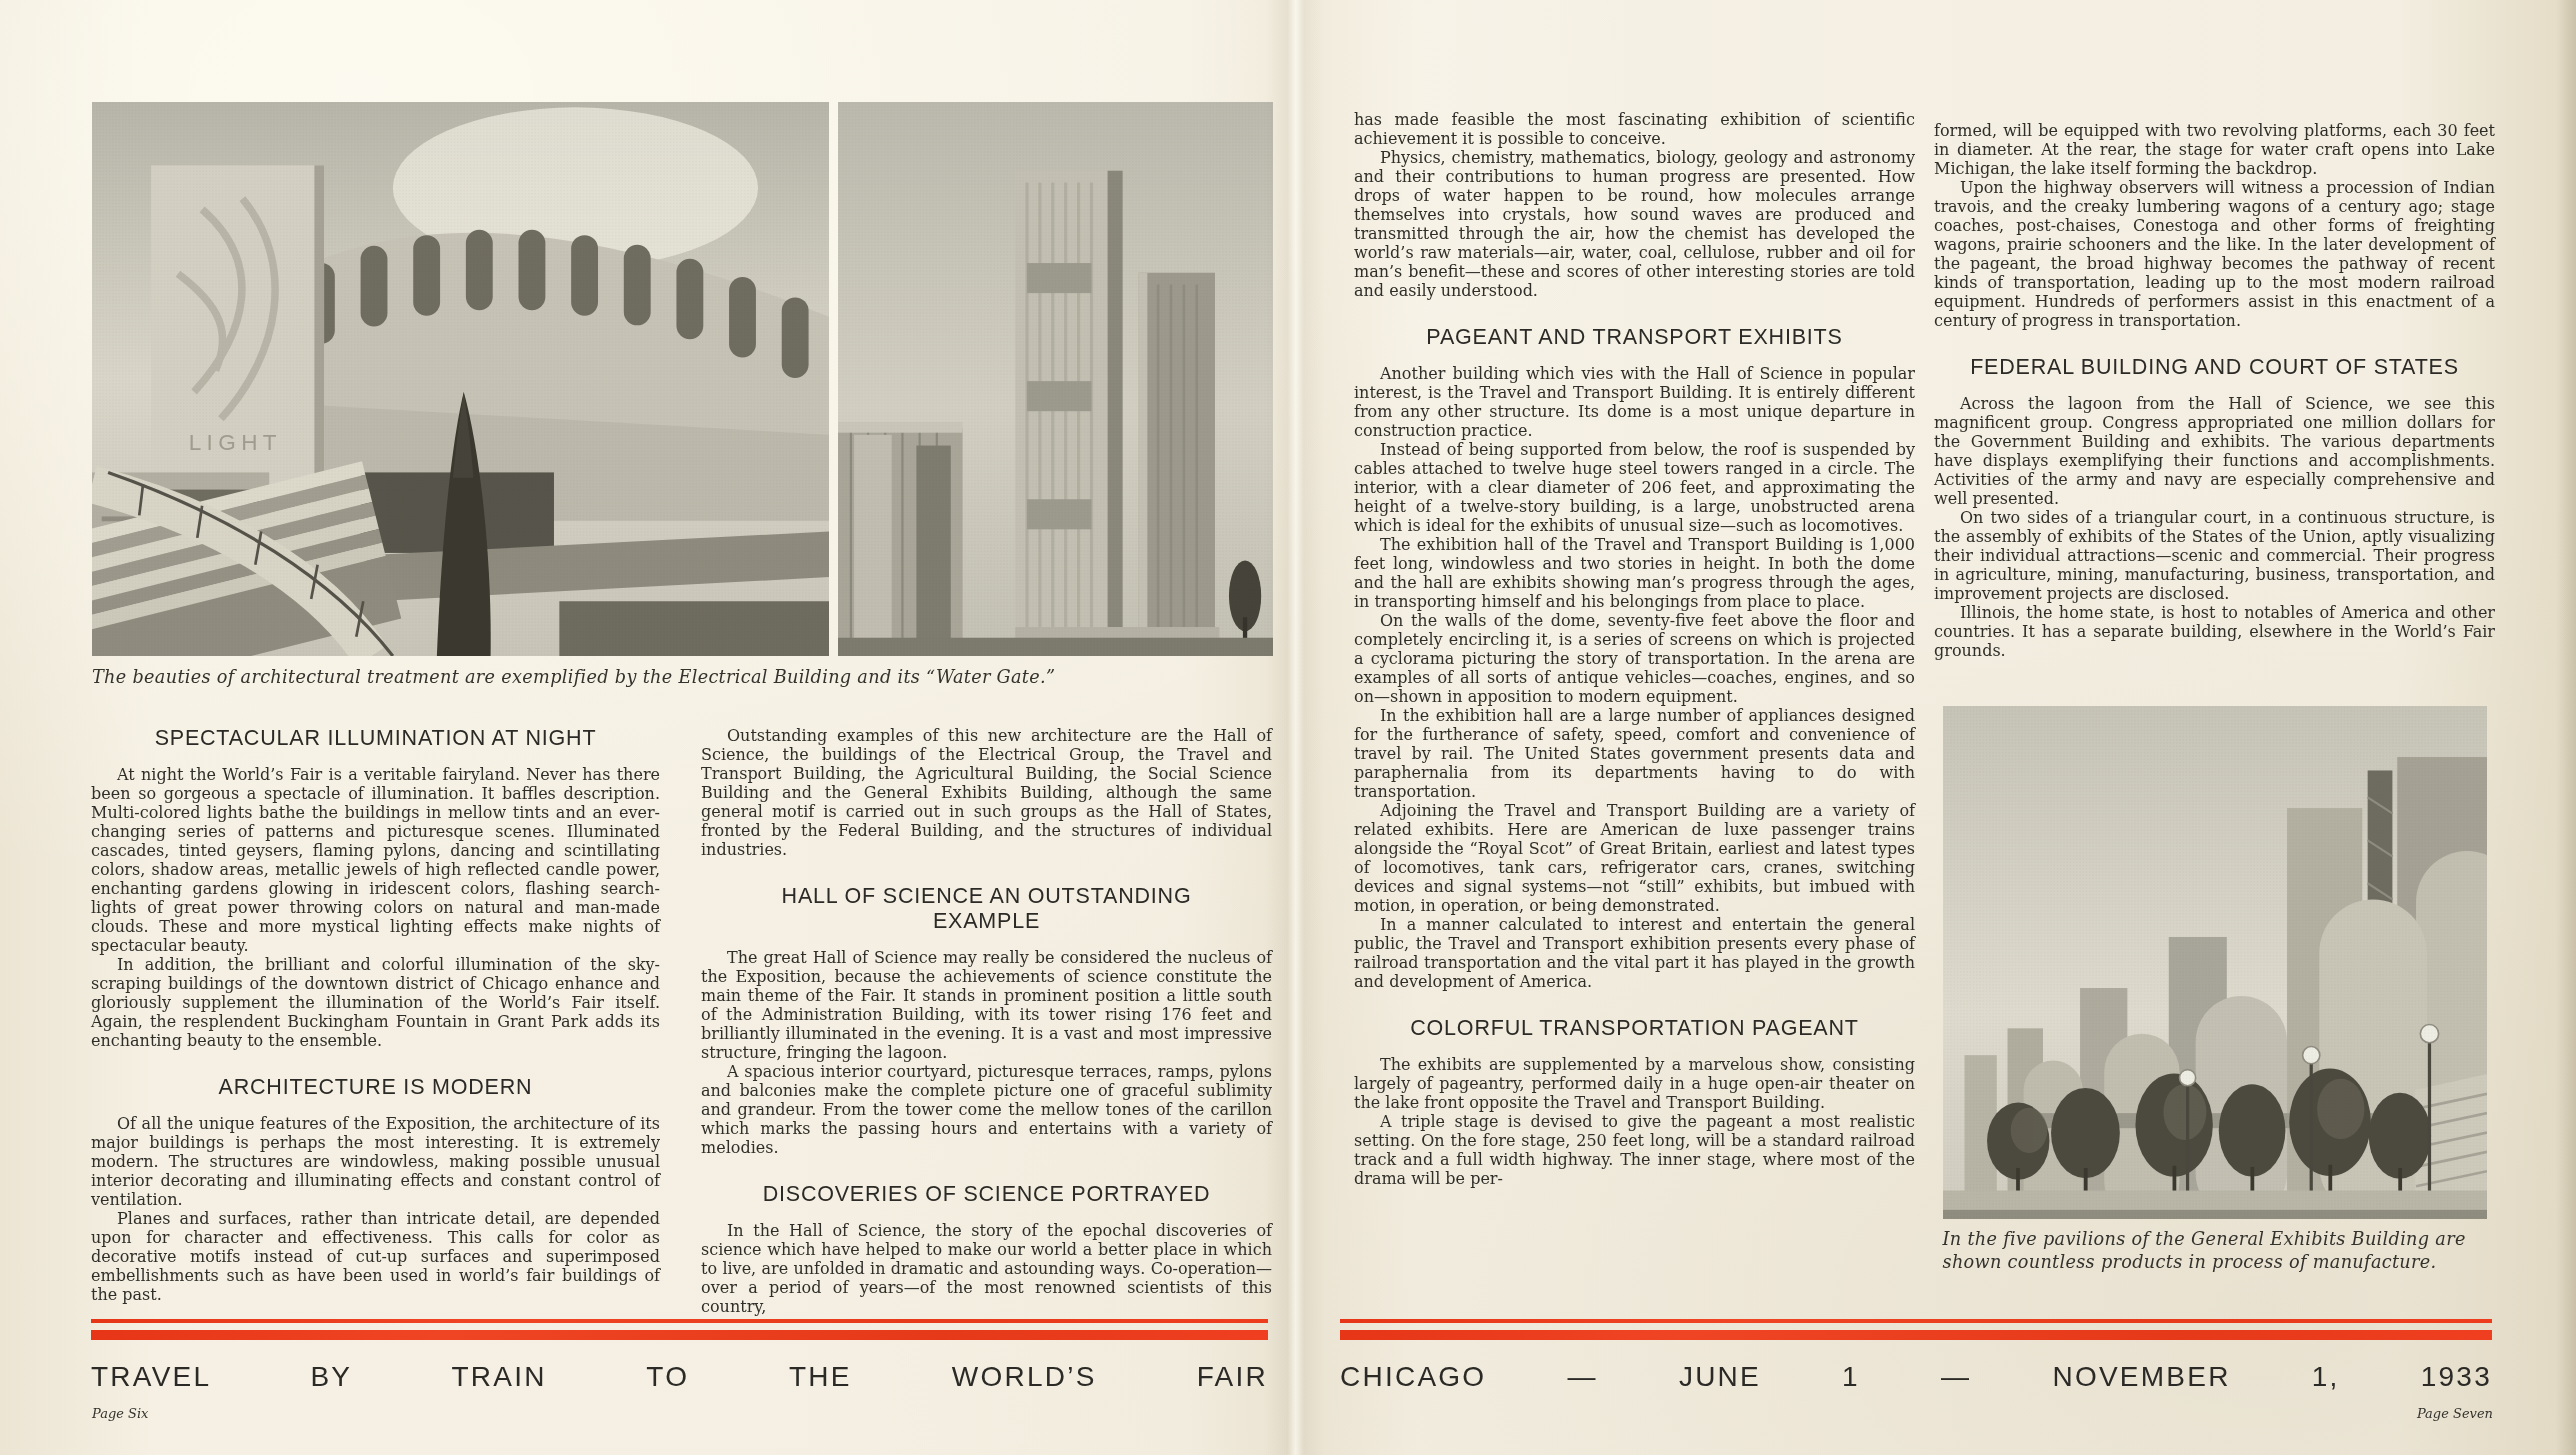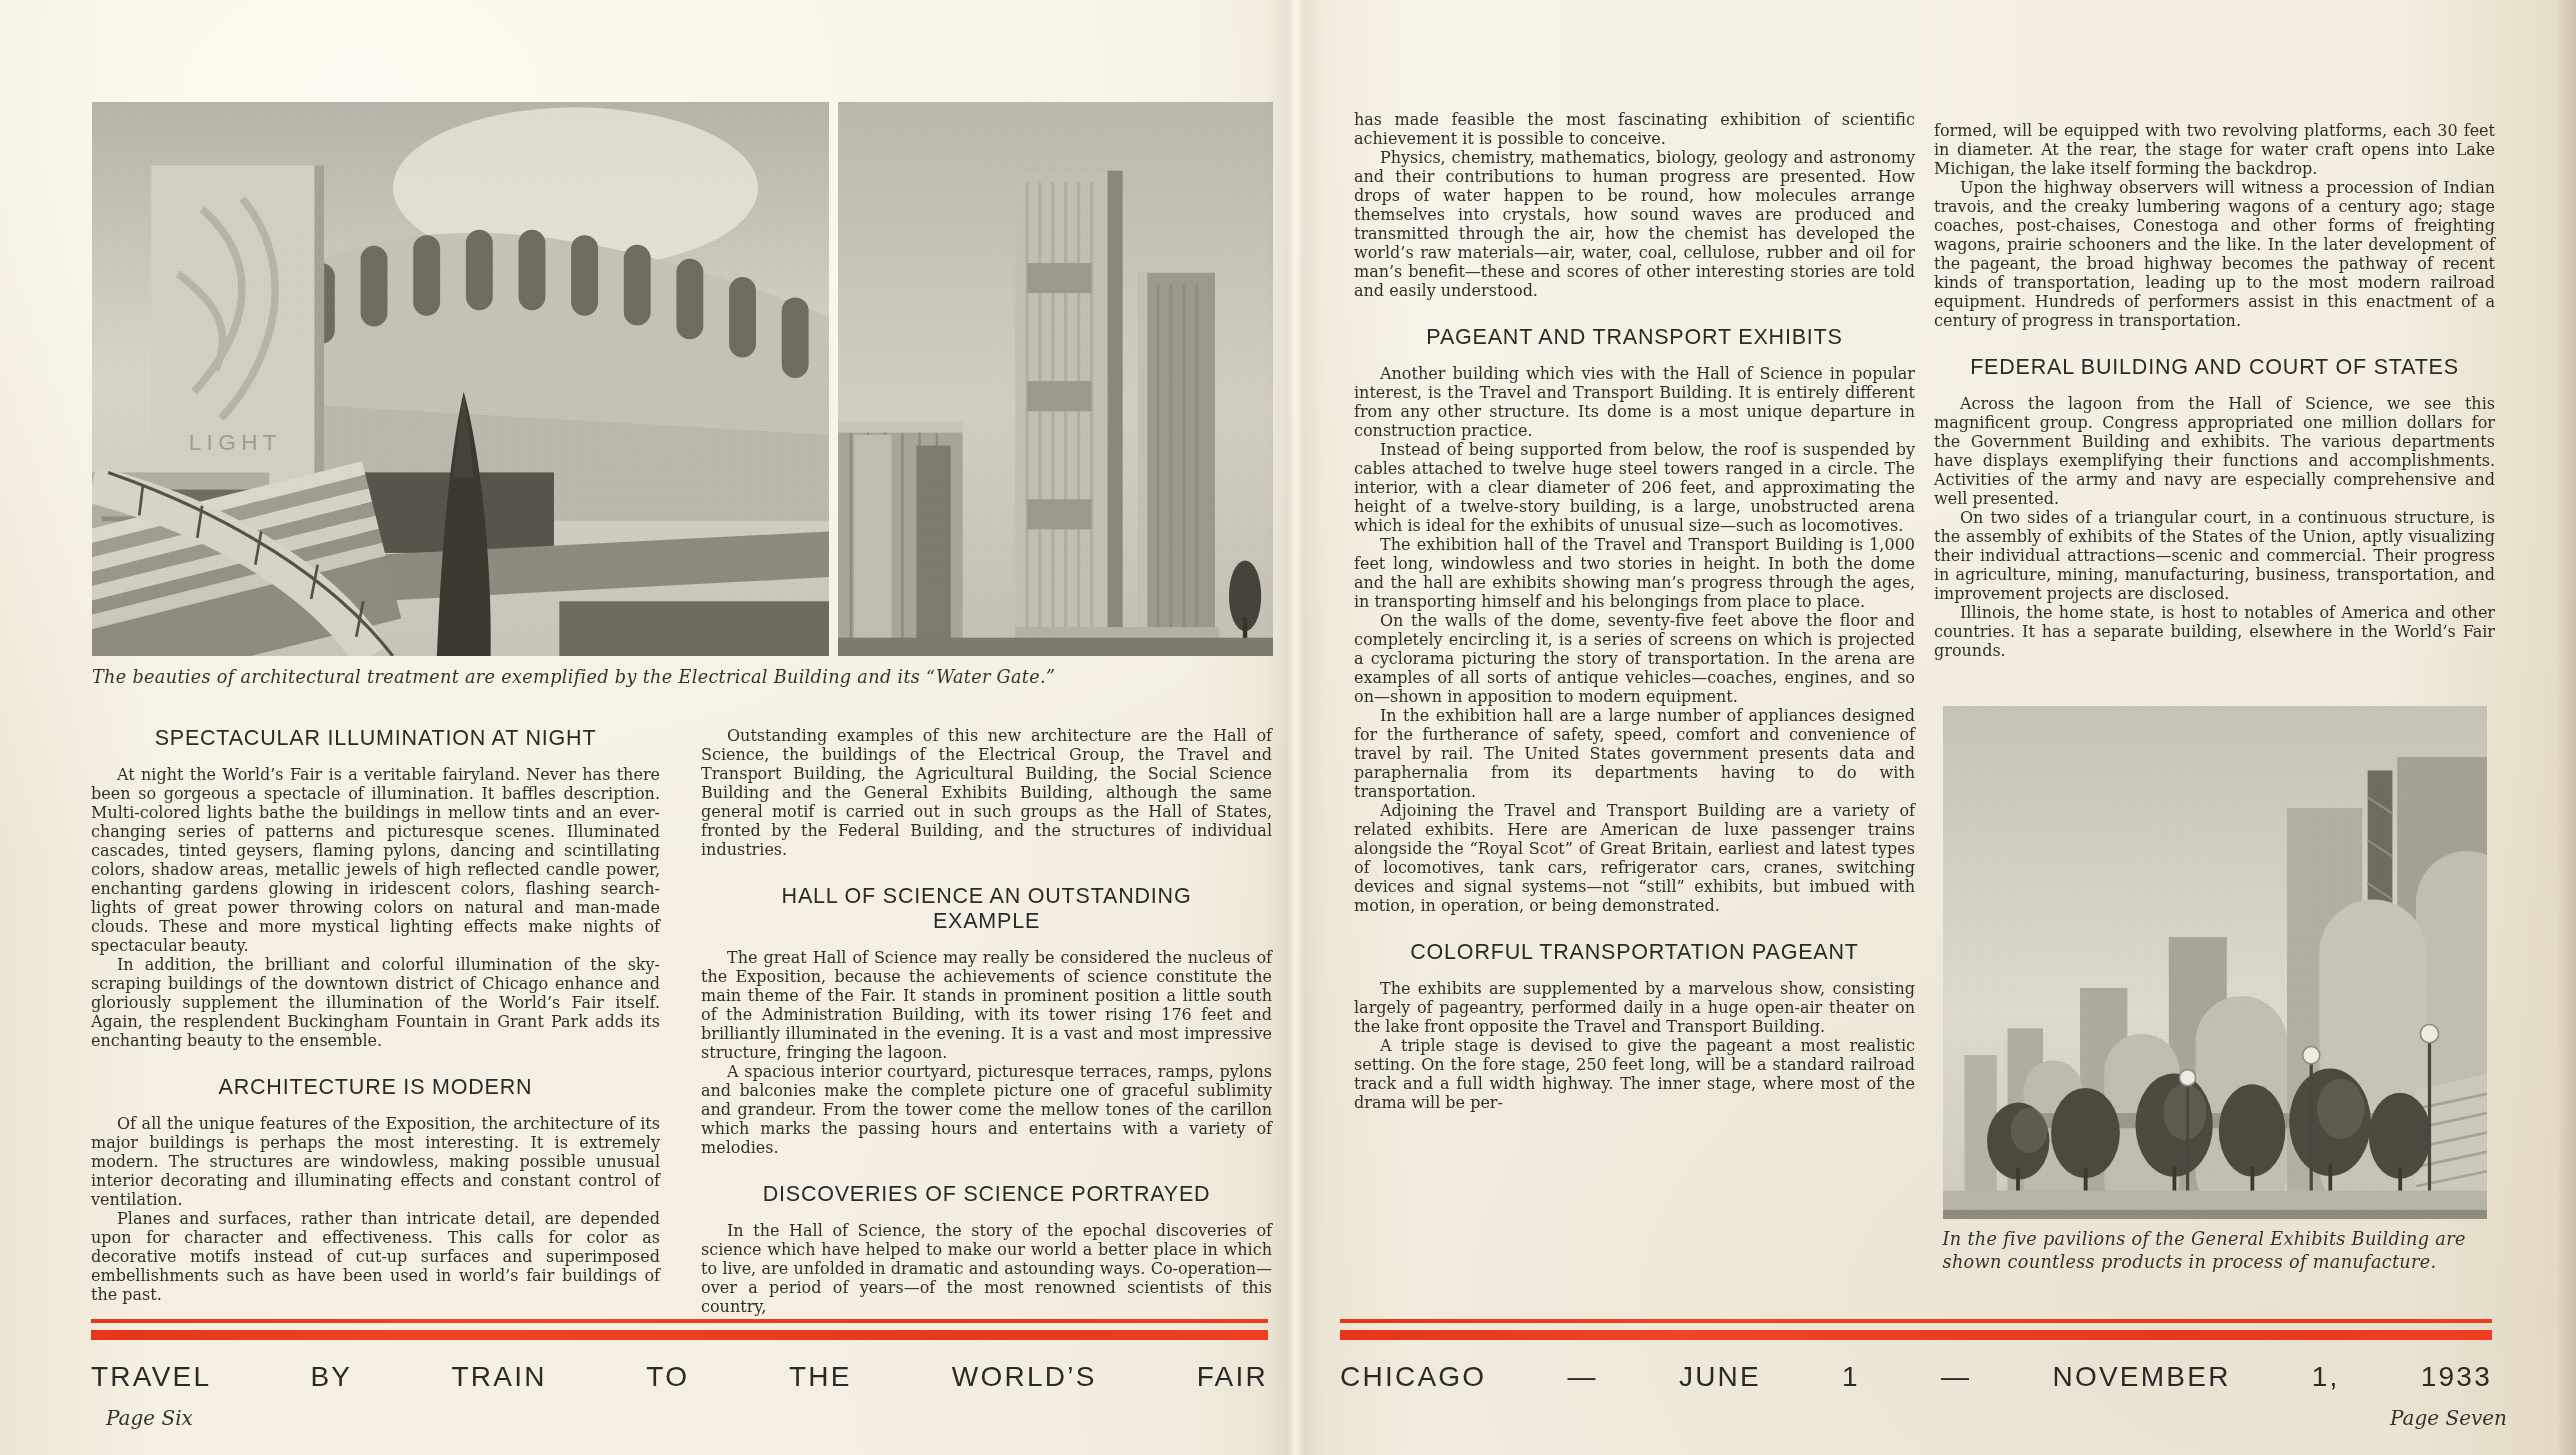--- a/index.html
+++ b/index.html
@@ -69,21 +69,21 @@
   .banner{
     position:absolute;top:1352px;
     font-family:"Liberation Sans", sans-serif;font-weight:400;
     font-size:28px;line-height:49px;color:#2b2a26;
     letter-spacing:.08em;
     text-align:justify;text-align-last:justify;
   }
   .banner-left{left:91px;width:1177px;}
   .banner-right{left:1340px;width:1152px;}
   .pagenum{
-    position:absolute;top:1406px;font-style:italic;font-size:20px;color:#33322d;margin-left:14px;
+    position:absolute;top:1406px;font-style:italic;font-size:13px;color:#33322d;
   }
   .pn-left{left:92px;}
   .pn-right{left:2278px;width:215px;text-align:right;}
 </style>
 </head>
 <body>
 
 <div class="spread">
 
   <section>
@@ -255,20 +255,21 @@
     <div class="col c3">
       <p class="body">has made feasible the most fascinating exhibition of scientific achievement it is possible to conceive.</p>
       <p class="body ind">Physics, chemistry, mathematics, biology, geology and astronomy and their contributions to human progress are presented. How drops of water happen to be round, how molecules arrange themselves into crystals, how sound waves are produced and transmitted through the air, how the chemist has developed the world’s raw materials—air, water, coal, cellulose, rubber and oil for man’s benefit—these and scores of other interesting stories are told and easily understood.</p>
       <h3 class="h">PAGEANT AND TRANSPORT EXHIBITS</h3>
       <p class="body ind">Another building which vies with the Hall of Science in popular interest, is the Travel and Transport Building. It is entirely different from any other structure. Its dome is a most unique departure in construction practice.</p>
       <p class="body ind">Instead of being supported from below, the roof is suspended by cables attached to twelve huge steel towers ranged in a circle. The interior, with a clear diameter of 206 feet, and approximating the height of a twelve-story building, is a large, unobstructed arena which is ideal for the exhibits of unusual size—such as locomotives.</p>
       <p class="body ind">The exhibition hall of the Travel and Transport Building is 1,000 feet long, windowless and two stories in height. In both the dome and the hall are exhibits showing man’s progress through the ages, in transporting himself and his belongings from place to place.</p>
       <p class="body ind">On the walls of the dome, seventy-five feet above the floor and completely encircling it, is a series of screens on which is projected a cyclorama picturing the story of transportation. In the arena are examples of all sorts of antique vehicles—coaches, engines, and so on—shown in apposition to modern equipment.</p>
       <p class="body ind">In the exhibition hall are a large number of appliances designed for the furtherance of safety, speed, comfort and convenience of travel by rail. The United States government presents data and paraphernalia from its departments having to do with transportation.</p>
       <p class="body ind">Adjoining the Travel and Transport Building are a variety of related exhibits. Here are American de luxe passenger trains alongside the “Royal Scot” of Great Britain, earliest and latest types of locomotives, tank cars, refrigerator cars, cranes, switching devices and signal systems—not “still” exhibits, but imbued with motion, in operation, or being demonstrated.</p>
+      <p class="body ind">In a manner calculated to interest and entertain the general public, the Travel and Transport exhibition presents every phase of railroad transportation and the vital part it has played in the growth and development of America.</p>
       <h3 class="h">COLORFUL TRANSPORTATION PAGEANT</h3>
       <p class="body ind">The exhibits are supplemented by a marvelous show, consisting largely of pageantry, performed daily in a huge open-air theater on the lake front opposite the Travel and Transport Building.</p>
       <p class="body ind">A triple stage is devised to give the pageant a most realistic setting. On the fore stage, 250 feet long, will be a standard railroad track and a full width highway. The inner stage, where most of the drama will be per-</p>
     </div>
 
     <div class="col c4">
       <p class="body">formed, will be equipped with two revolving platforms, each 30 feet in diameter. At the rear, the stage for water craft opens into Lake Michigan, the lake itself forming the backdrop.</p>
       <p class="body ind">Upon the highway observers will witness a procession of Indian travois, and the creaky lumbering wagons of a century ago; stage coaches, post-chaises, Conestoga and other forms of freighting wagons, prairie schooners and the like. In the later development of the pageant, the broad highway becomes the pathway of recent kinds of transportation, leading up to the most modern railroad equipment. Hundreds of performers assist in this enactment of a century of progress in transportation.</p>
       <h3 class="h">FEDERAL BUILDING AND COURT OF STATES</h3>
       <p class="body ind">Across the lagoon from the Hall of Science, we see this magnificent group. Congress appropriated one million dollars for the Government Building and exhibits. The various departments have displays exemplifying their functions and accomplishments. Activities of the army and navy are especially comprehensive and well presented.</p>

